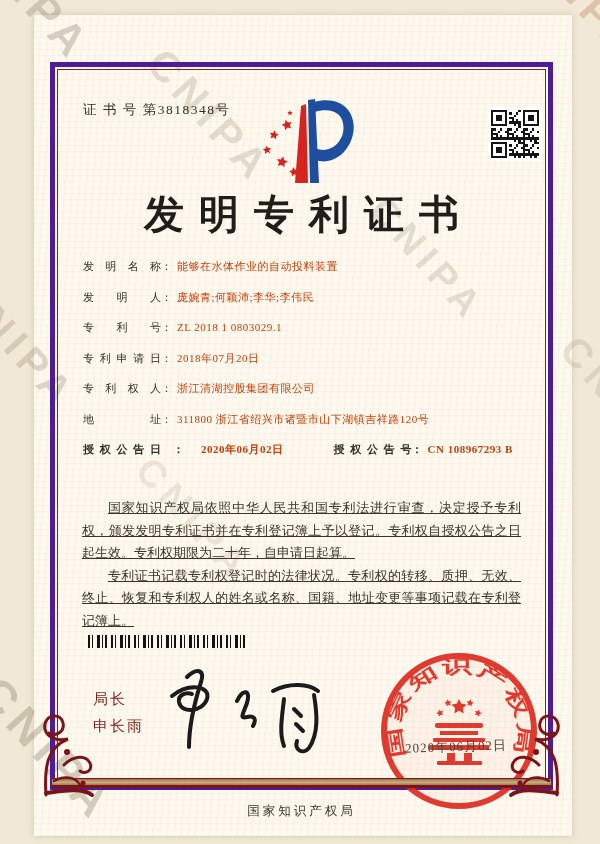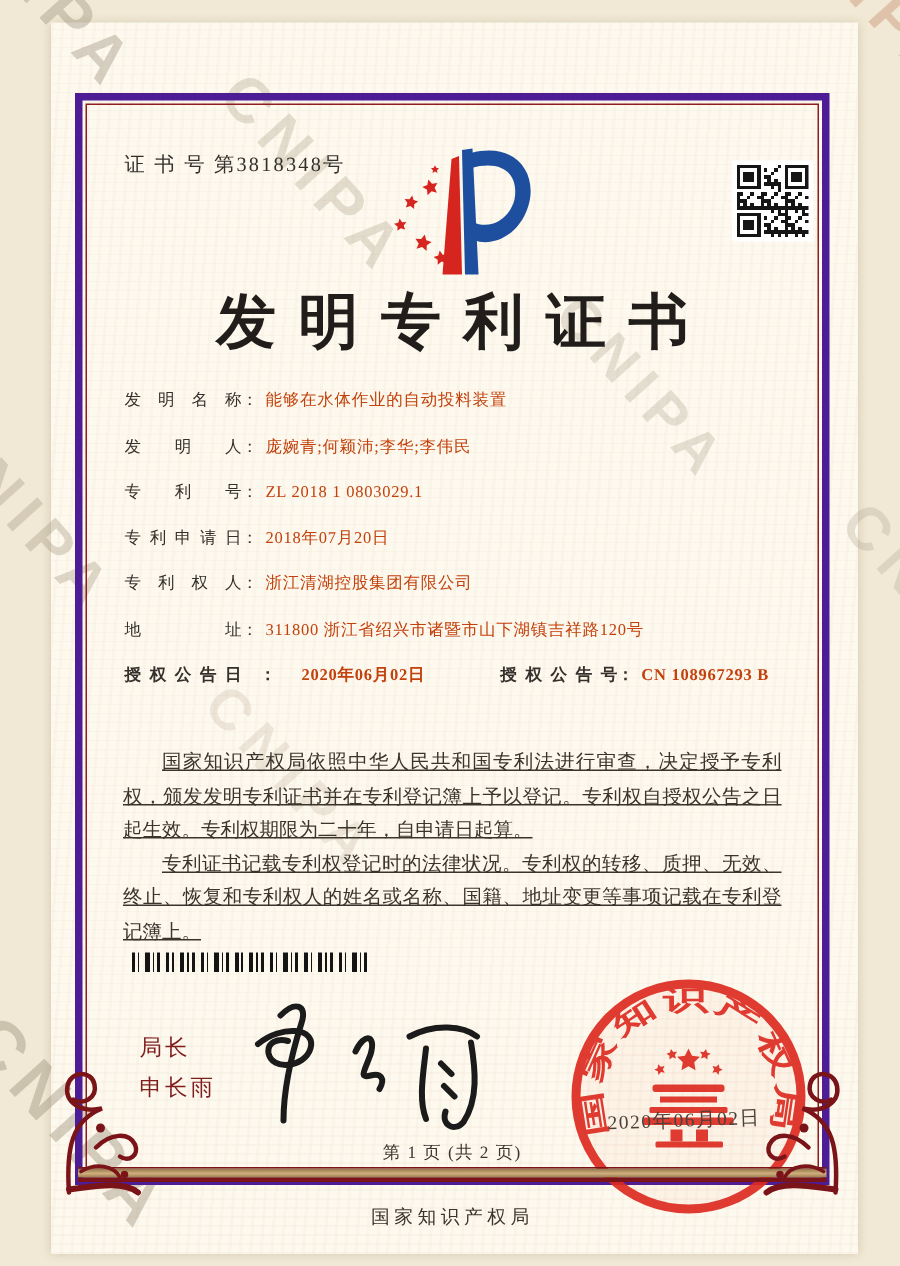--- a/index.html
+++ b/index.html
@@ -360,21 +360,20 @@
           <rect x="52" y="96" width="60" height="5" rx="1"></rect>
           <rect x="70" y="104" width="8" height="8"></rect>
           <rect x="87" y="104" width="8" height="8"></rect>
           <rect x="60" y="112" width="45" height="4" rx="1"></rect>
         </g>
       </g>
     </svg>
   </div>
   <div class="seal-date">2020年06月02日</div>
 
-  <div class="page-indicator">第 1 页 (共 2 页)</div>
 
   <div class="frame-band"></div>
   <div class="corner bl">
     <svg viewBox="0 0 92 104" width="92" height="104" fill="none" stroke="#7b1418" stroke-width="3" stroke-linecap="round">
       <path d="M12,100 C10,70 14,52 34,44 C20,47 9,40 11,29 C13,19 27,18 29,28 C31,37 21,42 15,38"></path>
       <path d="M12,98 C28,96 48,92 58,100" stroke-width="4"></path>
       <path d="M30,70 C40,60 52,60 56,68 C59,75 52,80 46,76"></path>
       <path d="M20,86 C30,80 42,82 46,90" stroke-width="2.5"></path>
       <circle cx="33" cy="57" r="3" fill="#7b1418" stroke="none"></circle>
       <circle cx="49" cy="88" r="2.5" fill="#7b1418" stroke="none"></circle>

